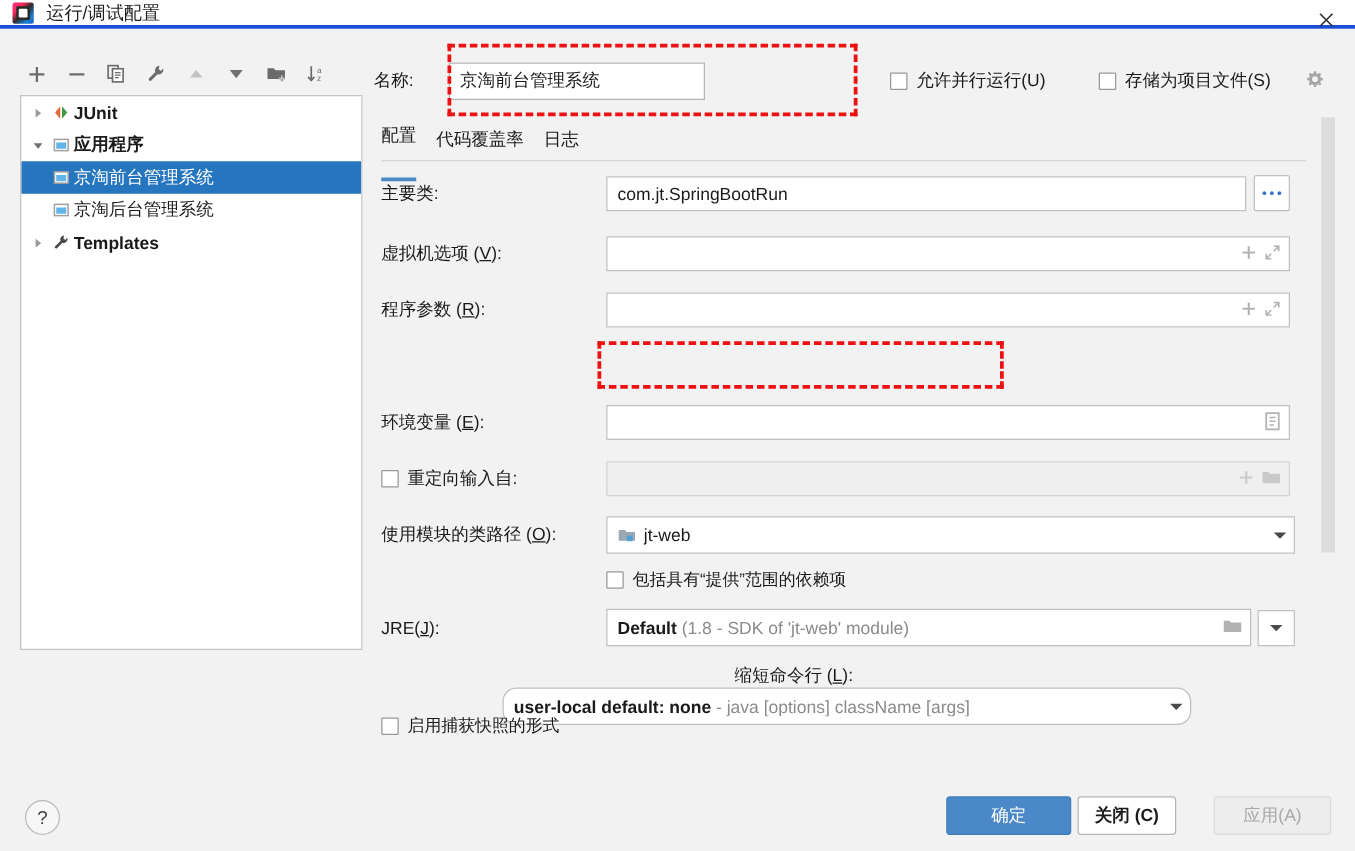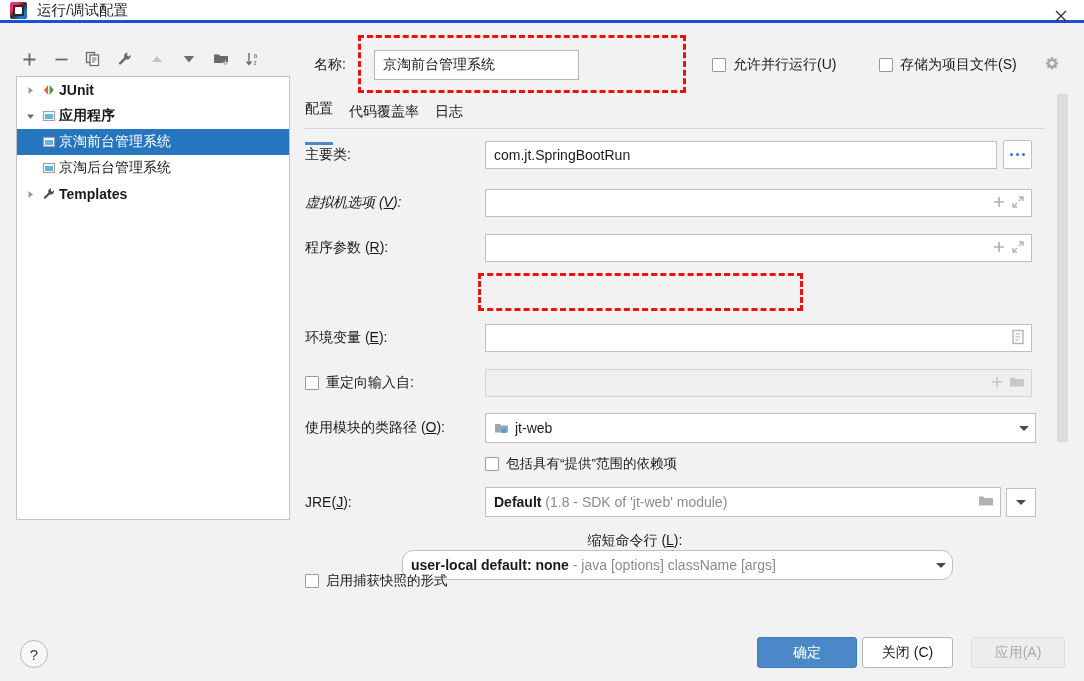--- a/index.html
+++ b/index.html
@@ -56,21 +56,21 @@
   }
   .tnode { display: flex; align-items: center; height: 26px; padding-left: 4px; white-space: nowrap; }
   .tnode.sel { background: #2675bf; color: #ffffff; }
   .twist { width: 18px; display: flex; align-items: center; justify-content: center; flex: none; }
   .ticon { width: 20px; display: flex; align-items: center; justify-content: center; flex: none; }
   .tlabel { font-size: 14px; }
   .tlabel.bold { font-weight: bold; }
   .indent { padding-left: 22px; }
 
   
-  .name-row { position: absolute; left: 314px; top: 50px; display: flex; align-items: center; }
+  .name-row { position: absolute; left: 299px; top: 50px; display: flex; align-items: center; }
   .name-label { font-size: 14px; width: 60px; }
   .name-input {
     width: 205px; height: 30px; background: #ffffff; border: 1px solid #b5b5b5;
     display: flex; align-items: center; padding: 0 8px; font-size: 14px; color: #1a1a1a;
   }
   .redbox {
     position: absolute; border: 3px dashed #ee1111; pointer-events: none;
   }
   .rb-name { left: 358px; top: 35px; width: 328px; height: 58px; }
   .rb-wd   { left: 478px; top: 273px; width: 325px; height: 38px; }
@@ -120,21 +120,21 @@
   .help-btn {
     position: absolute; left: 20px; top: 640px; width: 28px; height: 28px;
     border: 1px solid #b9b9b9; border-radius: 50%; background: #f7f7f7;
     display: flex; align-items: center; justify-content: center; font-size: 15px; color: #3c3c3c;
   }
   .btn {
     position: absolute; height: 31px; border-radius: 3px; display: flex;
     align-items: center; justify-content: center; font-size: 14px; cursor: default;
   }
   .btn-ok { left: 757px; top: 637px; width: 100px; background: #4a88c7; border: 1px solid #3f7cb8; color: #fff; }
-  .btn-close { left: 862px; top: 637px; width: 91px; background: #fff; border: 1px solid #b5b5b5; color: #1a1a1a; }
+  .btn-close { left: 862px; top: 637px; width: 79px; background: #fff; border: 1px solid #b5b5b5; color: #1a1a1a; font-weight: bold; }
   .btn-apply { left: 971px; top: 637px; width: 94px; background: #ededed; border: 1px solid #dcdcdc; color: #a8a8a8; }
   u { text-decoration: underline; }
 </style>
 </head>
 <body>
 
 <div class="dialog">
 
   <div class="titlebar">
     <div class="app-icon"></div>
@@ -298,21 +298,21 @@
       <div class="field" style="width:512px;">
         <span class="txt">com.jt.SpringBootRun</span>
       </div>
       <div class="dotsbtn">
         <span class="dot"></span>
           <span class="dot"></span>
           <span class="dot"></span>
       </div>
     </div>
 
-    <div class="row" style="top:57px;font-style:italic;">
+    <div class="row" style="top:57px;">
       <div class="lbl">
         <span>虚拟机选项 (</span><u>V</u><span>):</span>
       </div>
       <div class="field" style="width:547px;">
         <span class="txt"></span>
         <span class="ficons">
           <span>
             <svg width="14" height="14" viewBox="0 0 14 14">
                 <path d="M7 2 V12 M2 7 H12" stroke="#b2b2b2" stroke-width="1.7"></path>
               </svg>

